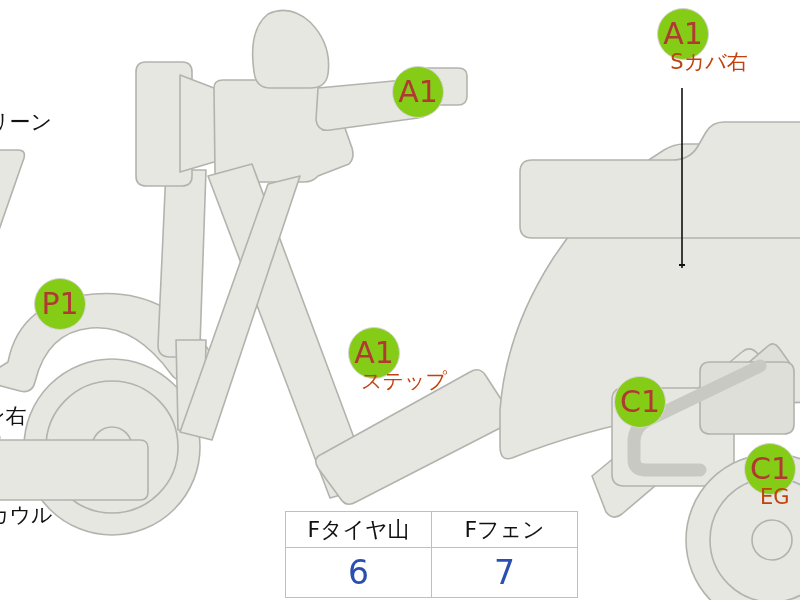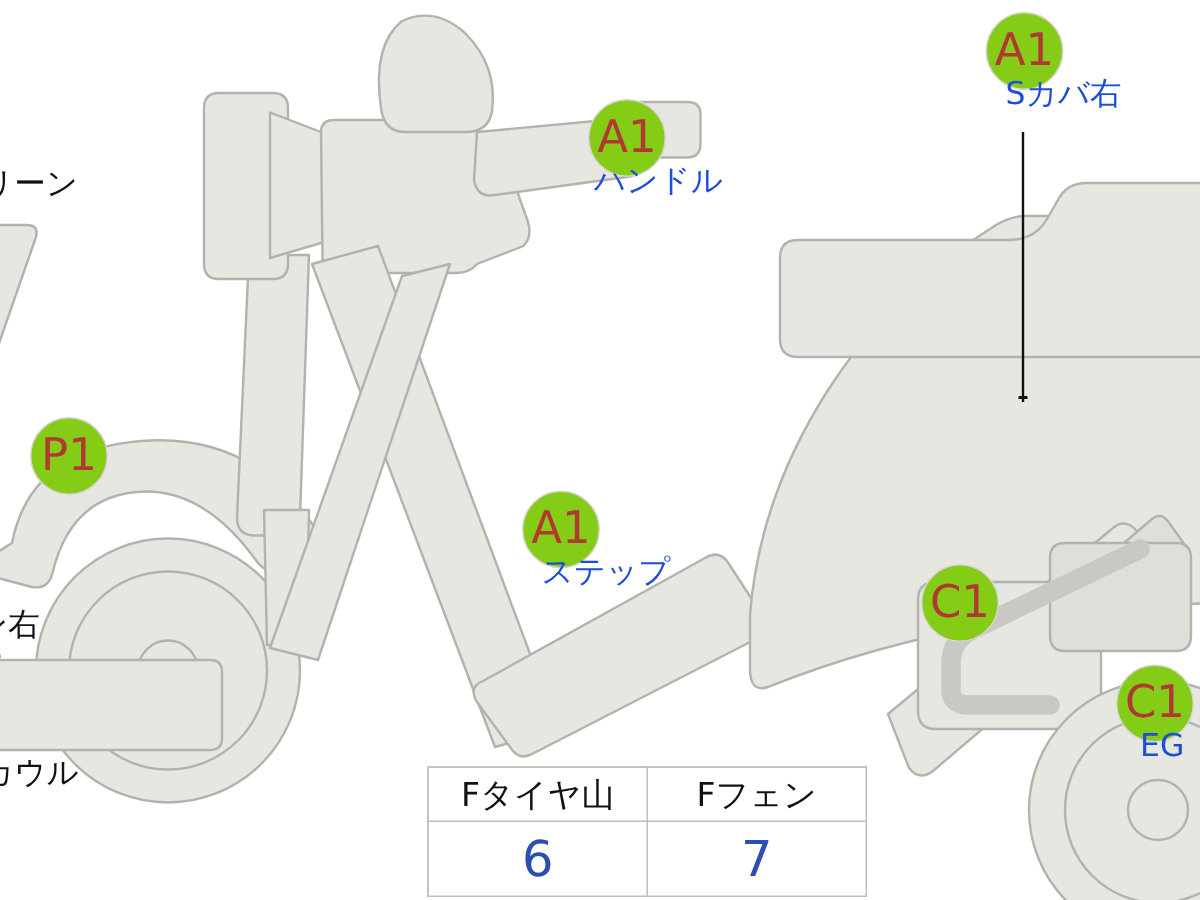--- a/index.html
+++ b/index.html
@@ -47,21 +47,21 @@
     text-align: center;
     font-family: "DejaVu Sans", "Liberation Sans", sans-serif;
     box-sizing: border-box;
     position: relative;
     z-index: 3;
   }
   .callout .cap {
     position: relative;
     z-index: 4;
     margin-top: -10px;
-    color: #1d4ed8;
+    color: #c2410c;
     font-size: 21px;
     line-height: 24px;
     text-align: center;
     font-family: "DejaVu Sans", "Liberation Sans", sans-serif;
     letter-spacing: 0px;
   }
 
   
   .freecap {
     position: absolute;
@@ -203,34 +203,33 @@
     </g>
 
     <g>
       <line x1="682" y1="88" x2="682" y2="268" stroke="#111111" stroke-width="1.6"></line>
       <line x1="679" y1="265" x2="685" y2="265" stroke="#111111" stroke-width="2"></line>
     </g>
   </svg>
 
   <div class="callout" style="left:386px; top:66px; width:110px;">
     <div class="bubble" style="margin-left:6px;">A1</div>
-    <div class="cap" style="margin-left:-4px;">ハンドル</div>
   </div>
 
   <div class="callout" style="left:655px; top:8px; width:110px;">
     <div class="bubble" style="margin-left:2px;">A1</div>
     <div class="cap" style="margin-left:-2px;">Sカバ右</div>
   </div>
 
   <div class="callout" style="left:340px; top:327px; width:120px;">
     <div class="bubble" style="margin-left:8px;">A1</div>
     <div class="cap" style="margin-left:8px;">ステップ</div>
   </div>
 
-  <div class="callout" style="left:20px; top:278px; width:120px;">
+  <div class="callout" style="left:34px; top:278px; width:120px;">
     <div class="bubble" style="margin-left:0px;">P1</div>
   </div>
 
   <div class="callout" style="left:610px; top:376px; width:80px;">
     <div class="bubble" style="margin-left:4px;">C1</div>
   </div>
 
   <div class="callout" style="left:740px; top:443px; width:90px;">
     <div class="bubble" style="margin-left:4px;">C1</div>
     <div class="cap" style="margin-left:20px; text-align:left;">EG</div>

